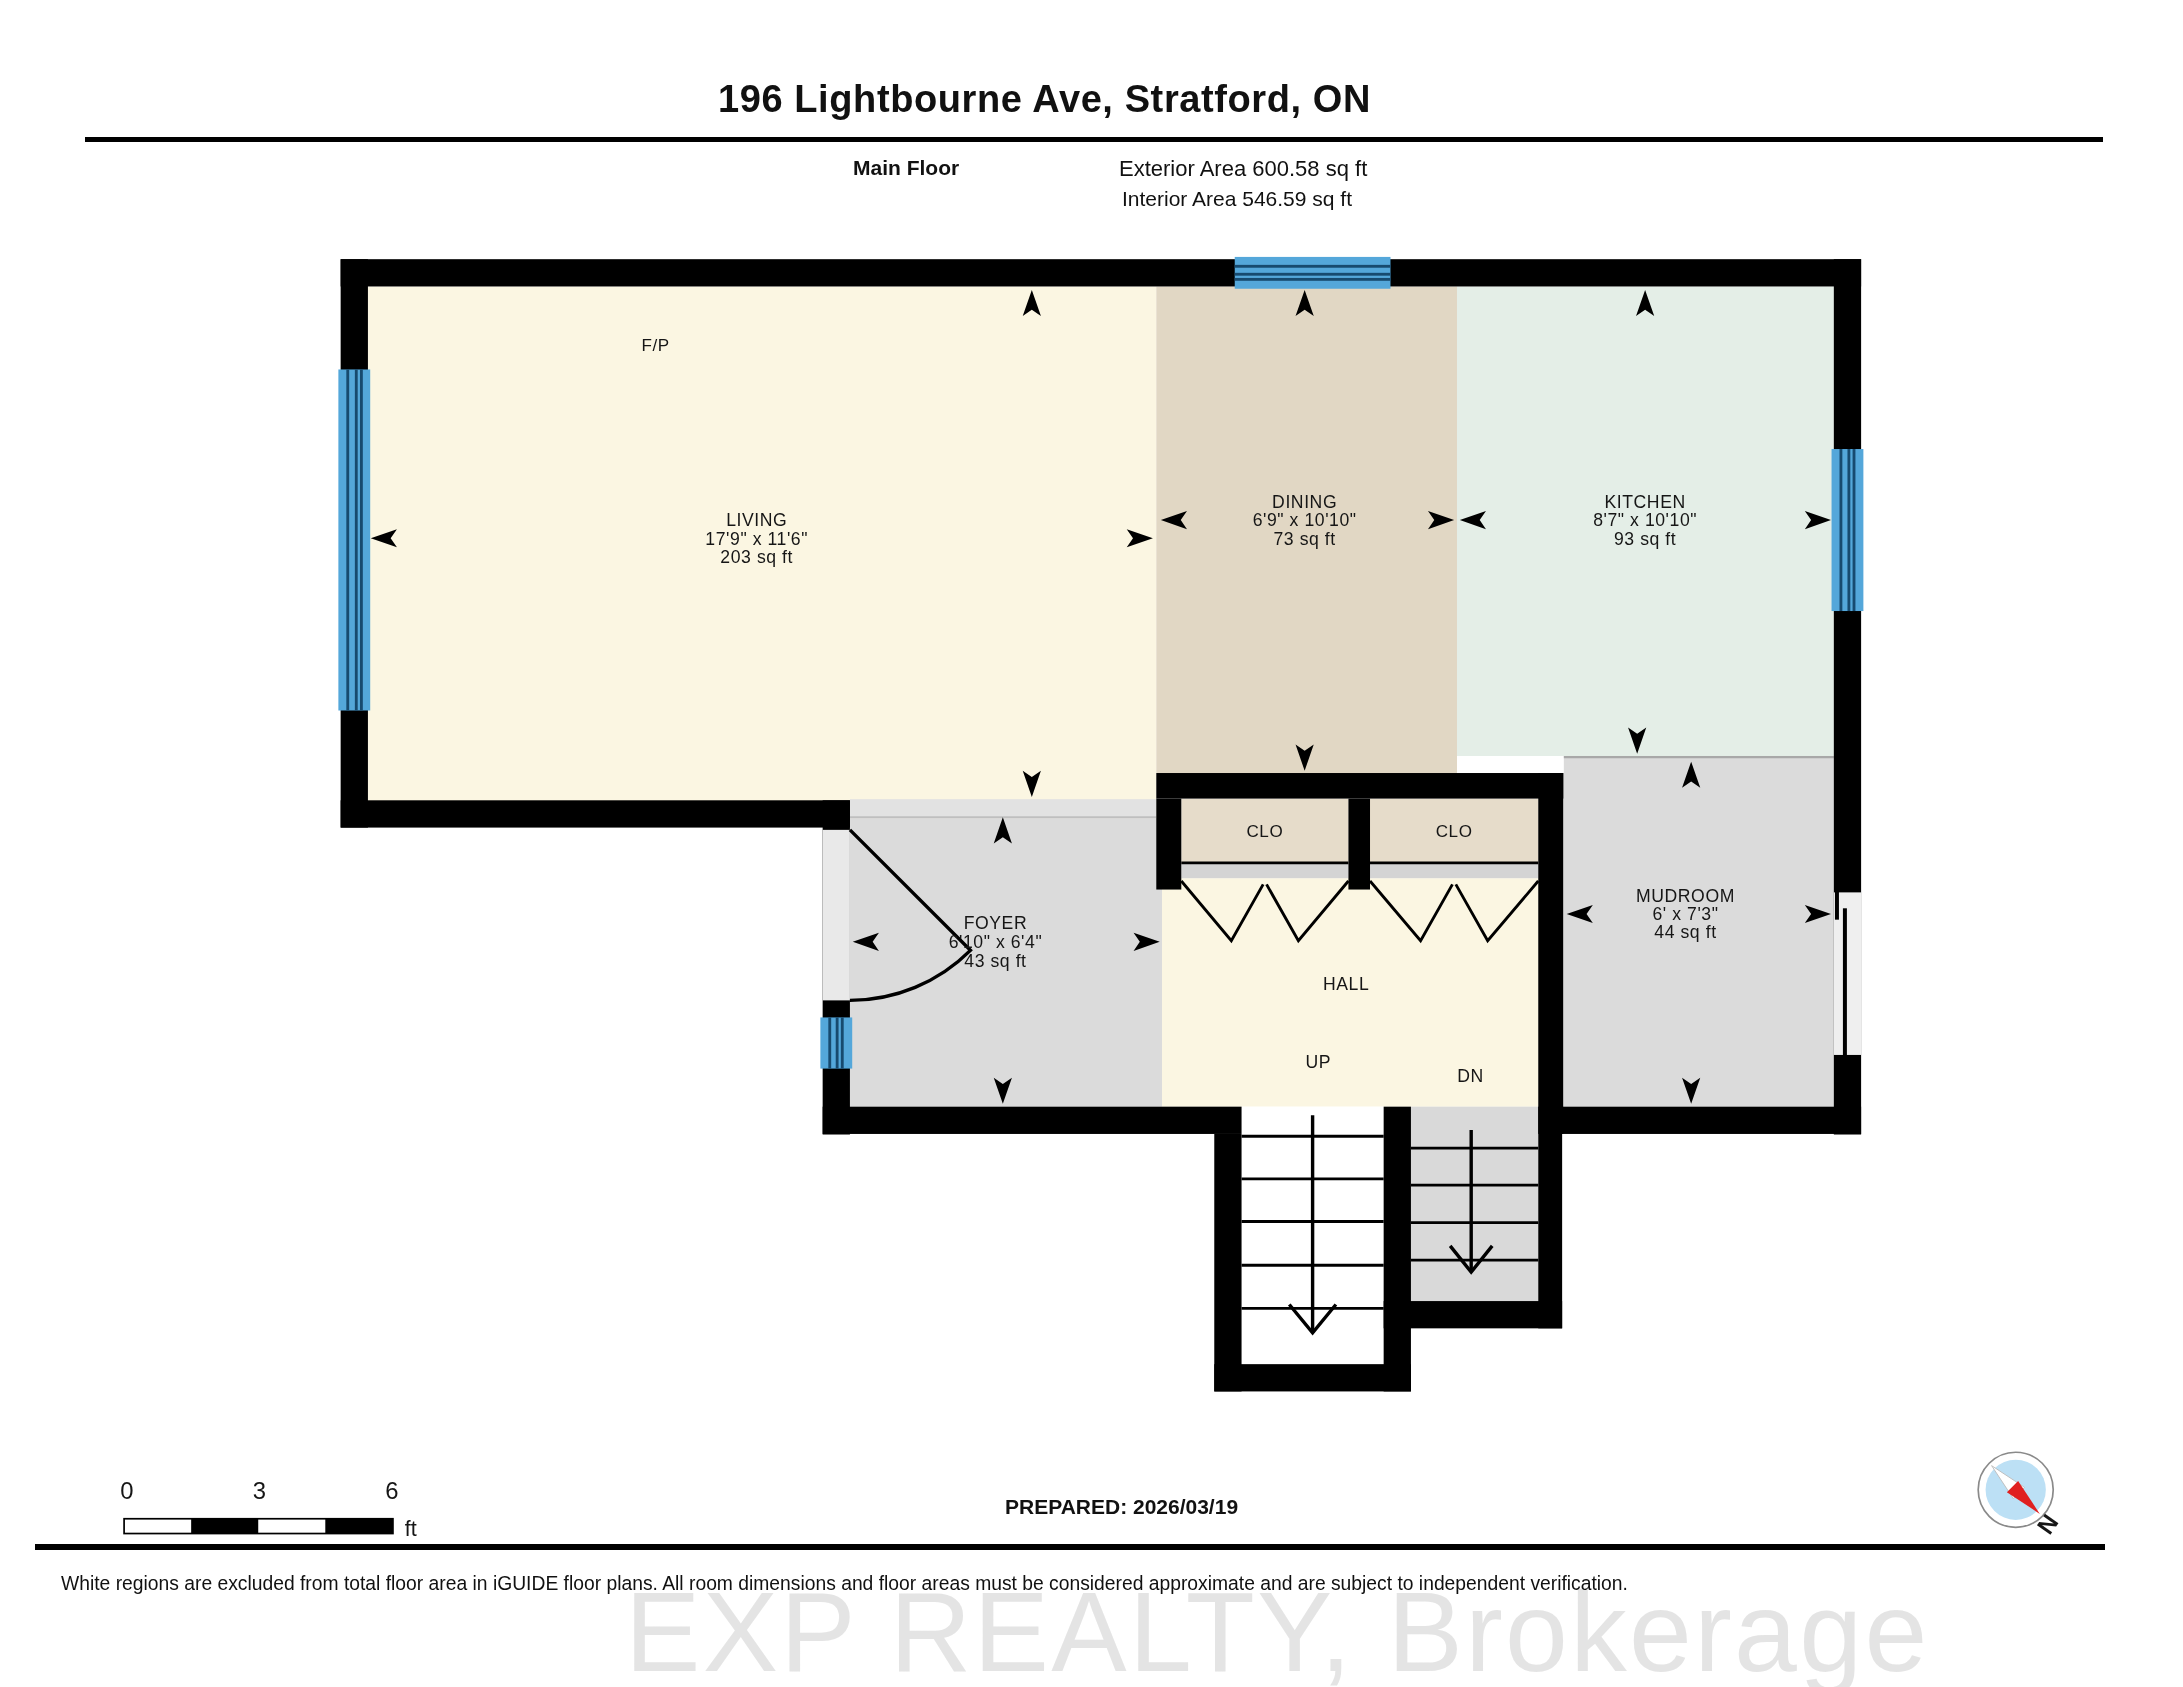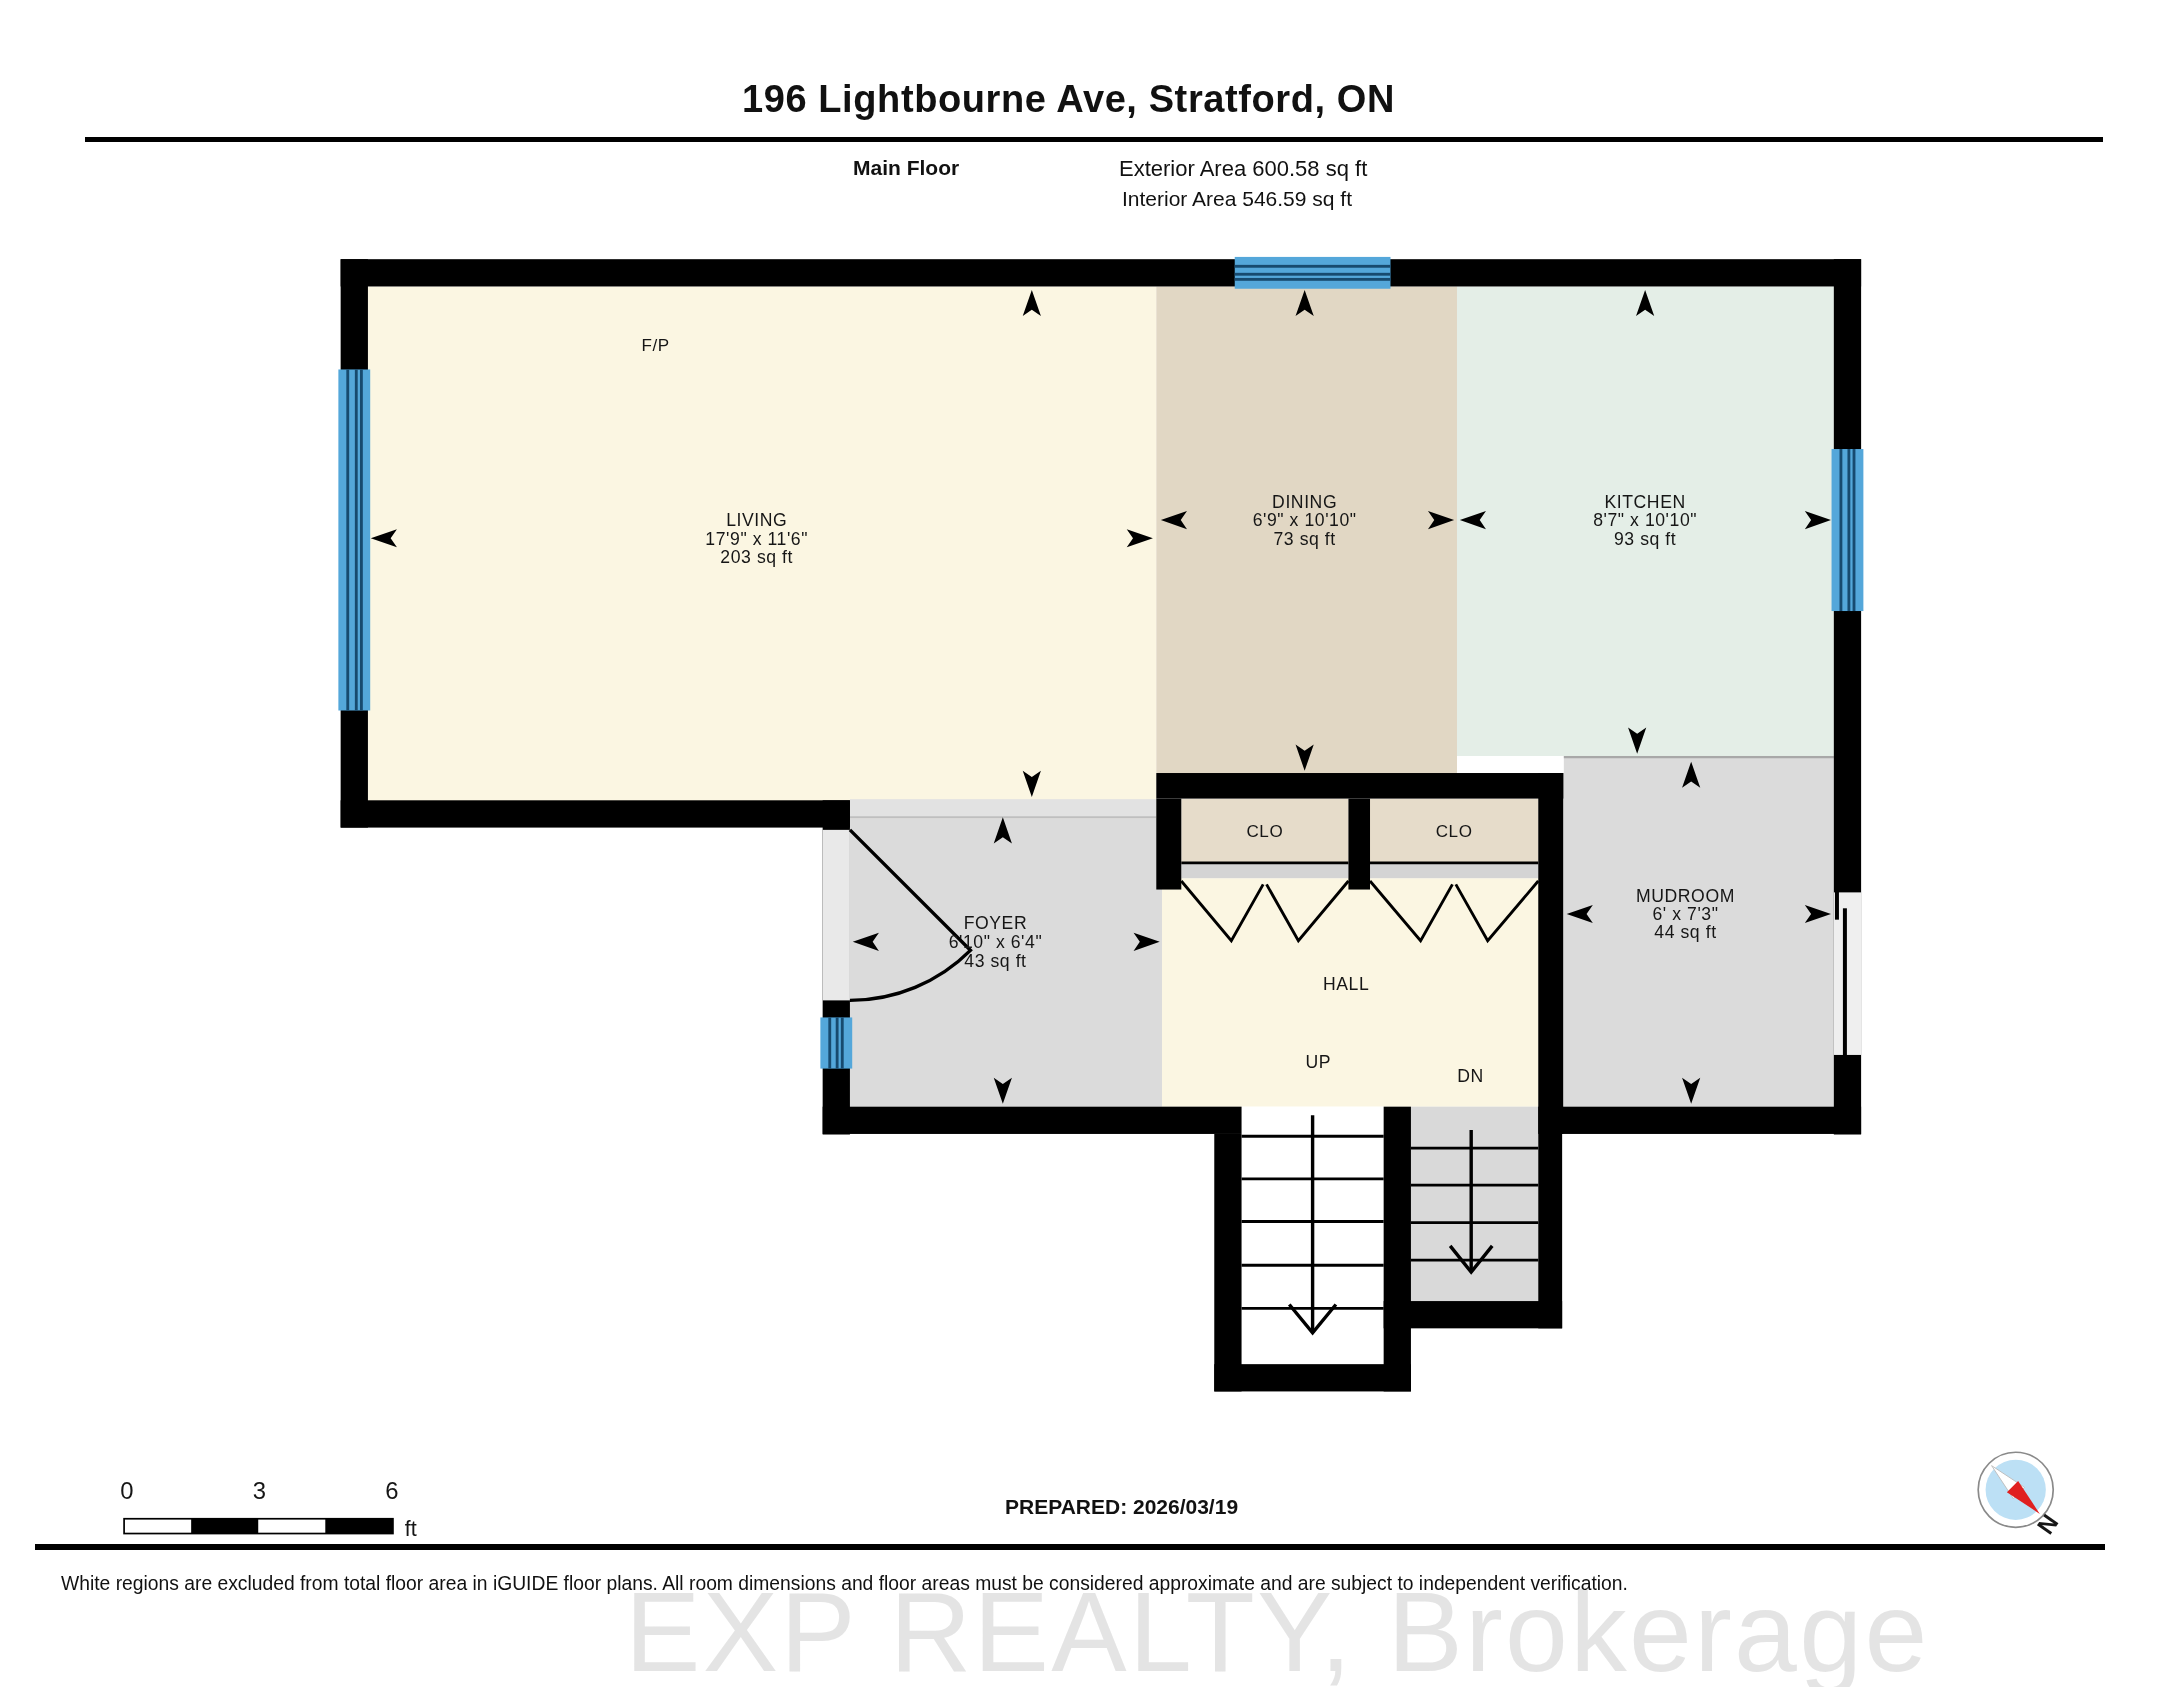--- a/index.html
+++ b/index.html
@@ -1,19 +1,19 @@
 <!DOCTYPE html>
 <html style="font-size:9px"><head>
 <meta charset="utf-8">
 <style>
   html,body{margin:0;padding:0;background:#ffffff;}
   .page{position:relative;width:2183px;height:1687px;background:#ffffff;overflow:hidden;
         font-family:"Liberation Sans","DejaVu Sans",sans-serif;color:#111;}
   .abs{position:absolute;}
-  .title{top:78px;left:0;width:2089px;text-align:center;font-size:38px;font-weight:bold;letter-spacing:0.6px;padding-left:24px;}
+  .title{top:78px;left:0;width:2089px;text-align:center;font-size:38px;font-weight:bold;letter-spacing:0.6px;}
   .rule-top{top:137px;left:85px;width:2018px;height:5.1px;background:#000;}
   .floor-label{top:156px;left:853px;width:244px;font-size:21px;font-weight:bold;}
   .ext-area{top:156px;left:1119px;font-size:22px;}
   .int-area{top:187px;left:1122px;font-size:21px;}
   .prepared{top:1495px;left:1005px;font-size:21px;font-weight:600;}
   .rule-bottom{top:1544px;left:35px;width:2070px;height:5.7px;background:#000;}
   .disclaimer{top:1573px;left:61px;width:2047px;font-size:19.3px;z-index:3;}
   .watermark{top:1567px;left:625px;font-size:113px;font-weight:300;letter-spacing:2.3px;
              color:#cfcfcf;opacity:0.55;white-space:nowrap;z-index:1;
              text-shadow:0 0 12.5px #ffffff,0 0 5.7px #ffffff;}

